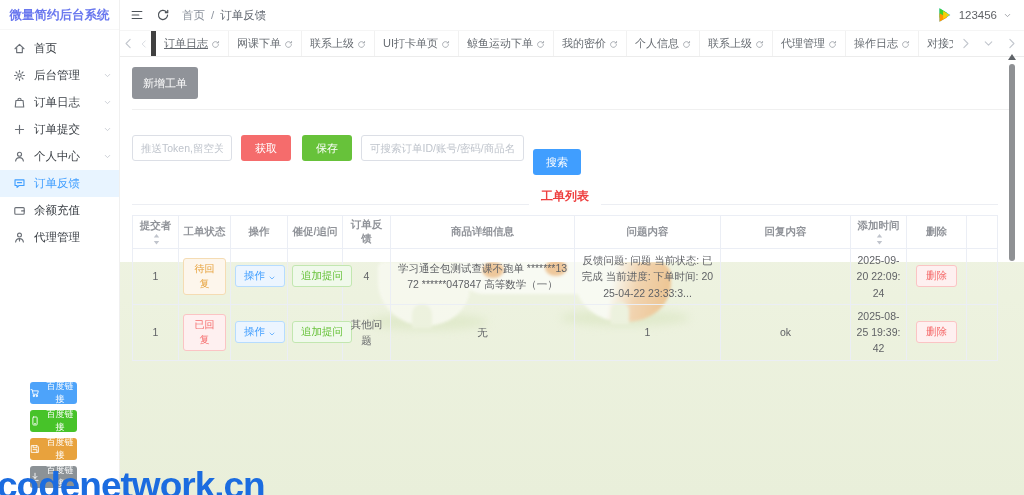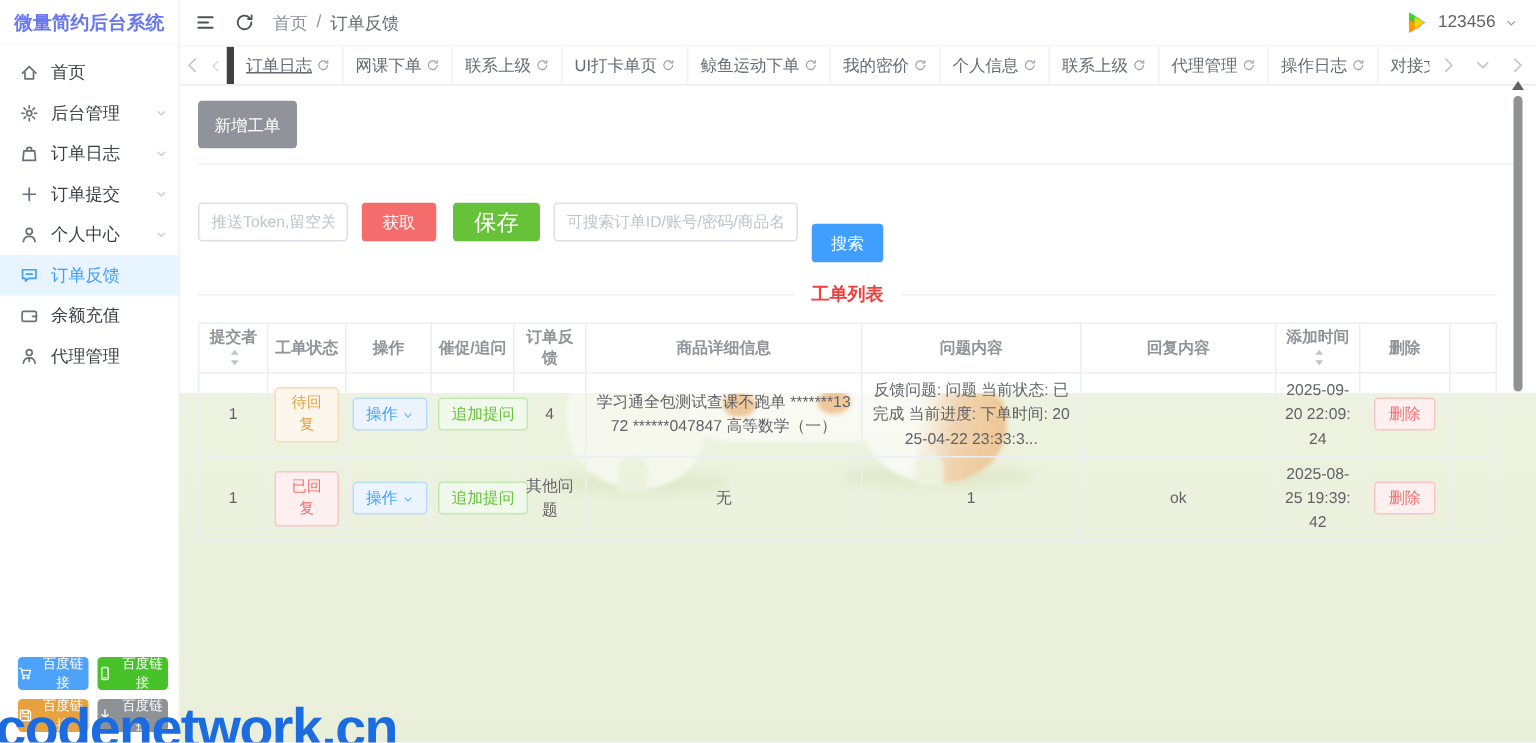--- a/index.html
+++ b/index.html
@@ -45,27 +45,27 @@
   .content { position:absolute; left:120px; right:0; top:57px; height:205px; background:#fff; padding:10px 26px 8px 12px; z-index:4; }
   .btn { display:inline-flex; align-items:center; justify-content:center; border-radius:3px; cursor:pointer; border:1px solid transparent; white-space:nowrap; }
   .btn-newticket { height:32px; padding:0 10px; background:#909399; color:#fff; font-size:11px; }
   .section-divider { border-bottom:1px solid #f0f0f0; margin:10px -14px 0 0; }
 
   .filter-row { display:flex; align-items:center; margin-top:11px; gap:9px; }
   .inp { height:26px; border:1px solid #dcdfe6; border-radius:3px; padding:0 8px; font-size:10.5px; color:#606266; font-family:inherit; outline:none; }
   .inp::placeholder { color:#bfc4cc; }
   .inp-token { width:100px; }
   .btn-get { height:26px; padding:0 13px; background:#f56c6c; color:#fff; font-size:11px; }
-  .btn-save { height:26px; padding:0 13px; background:#67c23a; color:#fff; font-size:15px; margin-left:2px; }
+  .btn-save { height:26px; padding:0 13px; background:#67c23a; color:#fff; font-size:11px; margin-left:2px; }
   .sel { width:158px; height:26px; border:1px solid #dcdfe6; border-radius:3px; display:flex; align-items:center; padding:0 8px; font-size:11px; color:#606266; cursor:pointer; }
   .sel .sel-chev { margin-left:auto; width:10px; height:10px; color:#c0c4cc; }
   .inp-search { width:163px; }
   .btn-search { height:26px; padding:0 12px; background:#409eff; color:#fff; font-size:11px;margin-top:28px; }
 
-  .list-title-wrap { display:flex; align-items:center; margin:13px 0 10px 0; }
+  .list-title-wrap { display:flex; align-items:flex-end; margin:13px 0 10px 0; }
   .list-title-wrap .line { flex:1; border-top:1px solid #eceef3; }
   .list-title { color:#ee3f3f; font-size:12px; font-weight:bold; padding:0 12px; }
 
   table.work-table { width:100%; border-collapse:collapse; table-layout:fixed; }
   .work-table th, .work-table td { border:1px solid #ebeef5; text-align:center; vertical-align:middle; font-size:10.5px; }
   .work-table th { color:#909399; font-weight:600; height:30px; padding:2px 3px; }
   .work-table td { color:#606266; height:39px; padding:3px 4px; line-height:1.55; word-break:break-all; }
   .sort-ic { display:inline-block; width:9px; height:11px; vertical-align:-2px; margin-left:2px; }
 
   .badge { display:inline-block; padding:2px 7px; border-radius:3px; font-size:10px; border:1px solid; }
@@ -88,21 +88,21 @@
   .sh2 { left:440px; top:48px; width:130px; height:16px; }
   .cat-white { position:absolute; left:258px; top:0; width:92px; height:64px; background:#fcfcf7; border-radius:6px 10px 46px 50px / 6px 10px 40px 46px; }
   .cat-white:after { content:''; position:absolute; left:34px; bottom:-2px; width:20px; height:24px; background:#edf2de; border-radius:10px 10px 0 0; }
   .plate { position:absolute; left:338px; top:-6px; width:150px; height:38px; background:#ffffff; border-radius:12px 12px 26px 26px; }
   .dot { position:absolute; width:22px; height:16px; background:#efae72; border-radius:50%; }
   .d1 { left:362px; top:0; } .d2 { left:425px; top:-2px; }
   .cat-orange { position:absolute; left:455px; top:0; width:96px; height:60px; background:linear-gradient(100deg,#ffffff 38%,#f4c294 62%,#eda963 95%); border-radius:8px 14px 44px 48px / 8px 14px 38px 42px; }
   .cat-orange:after { content:''; position:absolute; left:36px; bottom:-2px; width:18px; height:22px; background:#edf2de; border-radius:9px 9px 0 0; }
 
   
-  .quick-links { position:absolute; left:12px; bottom:7px; width:104px; display:flex; flex-wrap:wrap; gap:6px; z-index:20; }
+  .quick-links { position:absolute; left:30px; bottom:7px; width:104px; display:flex; flex-wrap:wrap; gap:6px; z-index:20;flex-direction:column; }
   .ql-btn { width:47px; height:22px; border-radius:3px; color:#fff; font-size:9px; display:flex; align-items:center; justify-content:center; gap:3px; cursor:pointer; }
   .ql-btn .ql-ic { width:10px; height:10px; flex:none; }
 
   
   .watermark { position:absolute; left:-3px; bottom:-12px; font-size:37px; font-weight:bold; letter-spacing:-1px; color:#1b6ce0; z-index:30; pointer-events:none; white-space:nowrap; }
 
   [data-icon] svg, .mi-icon svg, .chev svg { width:100%; height:100%; display:block; }
 </style>
 </head>
 <body>

